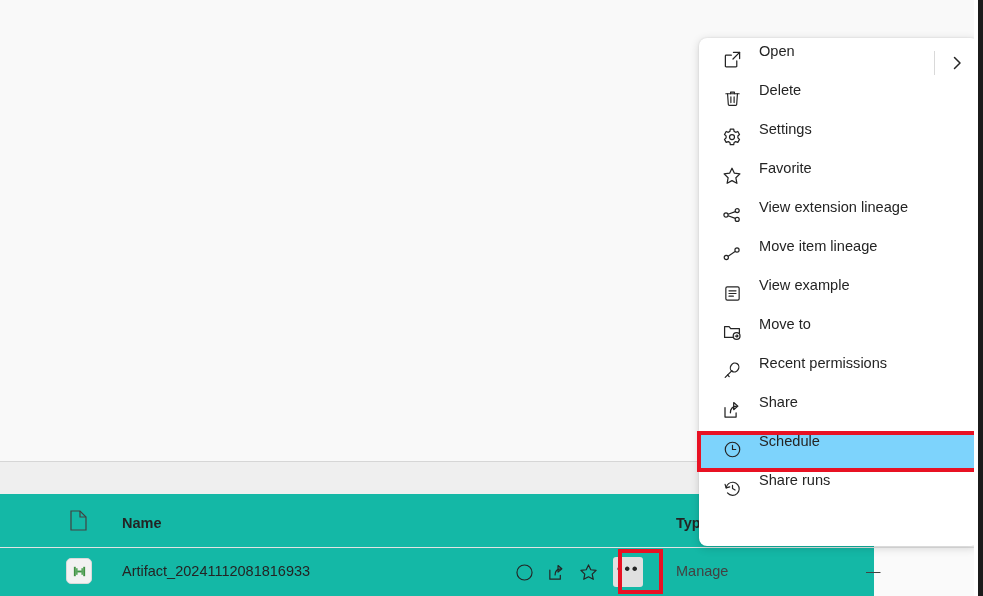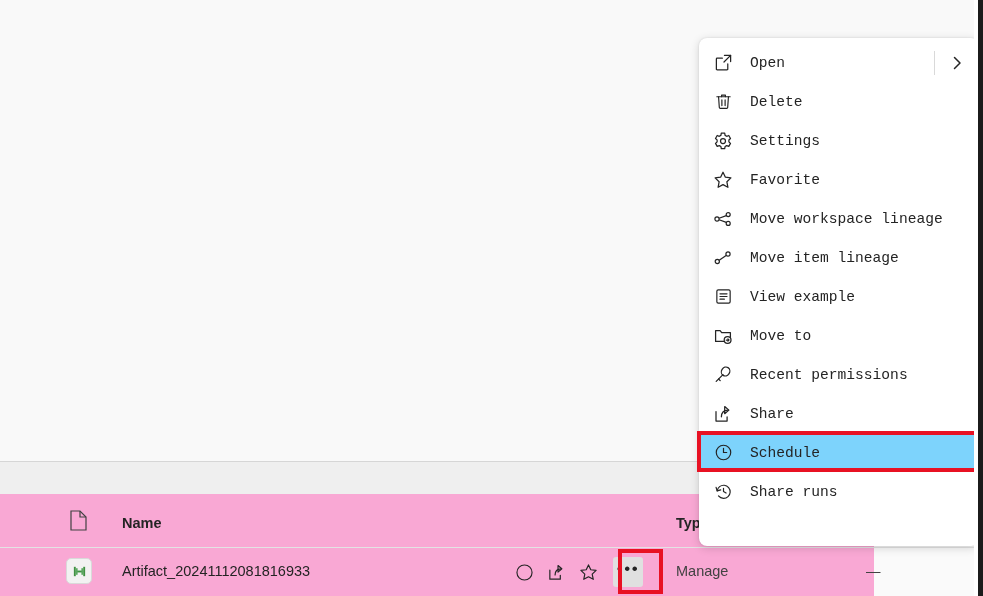--- a/index.html
+++ b/index.html
@@ -60,21 +60,21 @@
     border-top: 1px solid #d6d6d6;
     box-sizing: border-box;
   }
 
   
   #list-area {
     position: absolute;
     left: 0; top: 494px;
     width: 874px;
     height: 102px;
-    background: #f9a8d4;
+    background: #14b8a6;
   }
 
   .col-head-row {
     position: absolute;
     left: 0; top: 0;
     width: 978px;
     height: 54px;
     border-bottom: 1px solid #e3e3e3;
     box-sizing: border-box;
   }
@@ -208,24 +208,23 @@
     box-shadow: 0 2px 10px rgba(0,0,0,0.16), 0 0 2px rgba(0,0,0,0.12);
     padding: 5px 0 4px 0;
     box-sizing: border-box;
     overflow: hidden;
   }
 
   .menu-item {
     position: relative;
     height: 39px;
     display: flex;
-    align-items: center;
-    padding: 0 0 0 8px;
+    align-items: flex-start;
+    padding: 0 0 0 17px;
     cursor: default;
-    font-family: Liberation Mono, monospace;
   }
   .menu-item.highlighted {
     background: #7dd3fc;
   }
   .mi-icon {
     width: 32px;
     min-width: 32px;
     height: 32px;
     display: flex;
     align-items: center;
@@ -379,21 +378,21 @@
 
     <div class="menu-item">
       <span class="mi-icon">
         <svg width="20" height="20" viewBox="0 0 20 20" fill="none" stroke="#242424" stroke-width="1.2">
           <circle cx="4" cy="10" r="2.1"></circle>
           <circle cx="15.2" cy="5.6" r="2"></circle>
           <circle cx="15.2" cy="14.4" r="2"></circle>
           <path d="M6.1 9.2l7.2-2.6M6.1 10.8l7.2 2.6"></path>
         </svg>
       </span>
-      <span class="mi-label">Move workspace lineage</span>
+      <span class="mi-label">View extension lineage</span>
     </div>
 
     <div class="menu-item">
       <span class="mi-icon">
         <svg width="20" height="20" viewBox="0 0 20 20" fill="none" stroke="#242424" stroke-width="1.2">
           <circle cx="4.3" cy="13.5" r="2.1"></circle>
           <circle cx="15" cy="6" r="2.1"></circle>
           <path d="M6.2 12.2l6.9-4.8"></path>
         </svg>
       </span>

